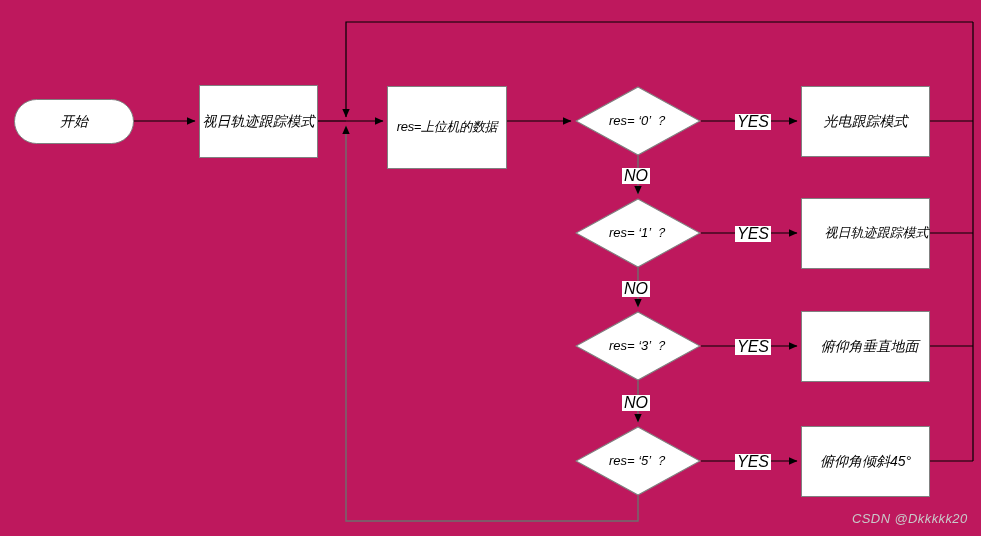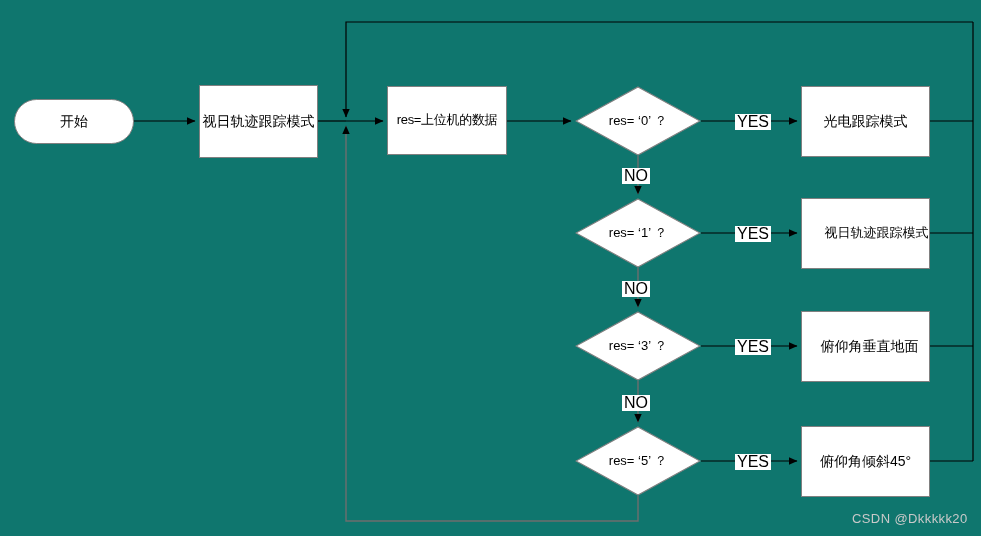--- a/index.html
+++ b/index.html
@@ -5,22 +5,23 @@
 <style>
   html,body{margin:0;padding:0;background:#ffffff;}
   body{
     font-family:"Liberation Sans","DejaVu Sans",sans-serif;
     -webkit-font-smoothing:antialiased;
   }
   #canvas{
     position:relative;
     width:981px;
     height:536px;
-    background:#0f766e;
+    background:#be185d;
     overflow:hidden;
+    font-style:italic;
   }
   #wires{position:absolute;left:0;top:0;width:981px;height:536px;}
   .node{
     position:absolute;
     box-sizing:border-box;
     display:flex;
     align-items:center;
     justify-content:center;
     background:#ffffff;
     color:#000000;
@@ -114,21 +115,21 @@
   </svg>
 
   <div class="node terminator" style="left:14px;top:99px;width:120px;height:45px;">
     <span class="node-label">开始</span>
   </div>
 
   <div class="node rect" style="left:199px;top:85px;width:119px;height:73px;">
     <span class="node-label">视日轨迹跟踪模式</span>
   </div>
 
-  <div class="node rect" style="left:387px;top:86px;width:120px;height:69px;">
+  <div class="node rect" style="left:387px;top:86px;width:120px;height:83px;">
     <span class="node-label tight" style="font-size:13px;">res=上位机的数据</span>
   </div>
 
   <div class="diamond" style="left:575px;top:86px;width:126px;height:70px;">
     <svg width="126" height="70" viewBox="0 0 126 70" xmlns="http://www.w3.org/2000/svg">
       <polygon points="63,1 125,35 63,69 1,35" fill="#ffffff" stroke="#808080" stroke-width="1.1"></polygon>
     </svg>
     <span class="dlabel">res= ‘0’ ？</span>
   </div>
   <span class="edge-label" style="left:735px;top:114px;">YES</span>

